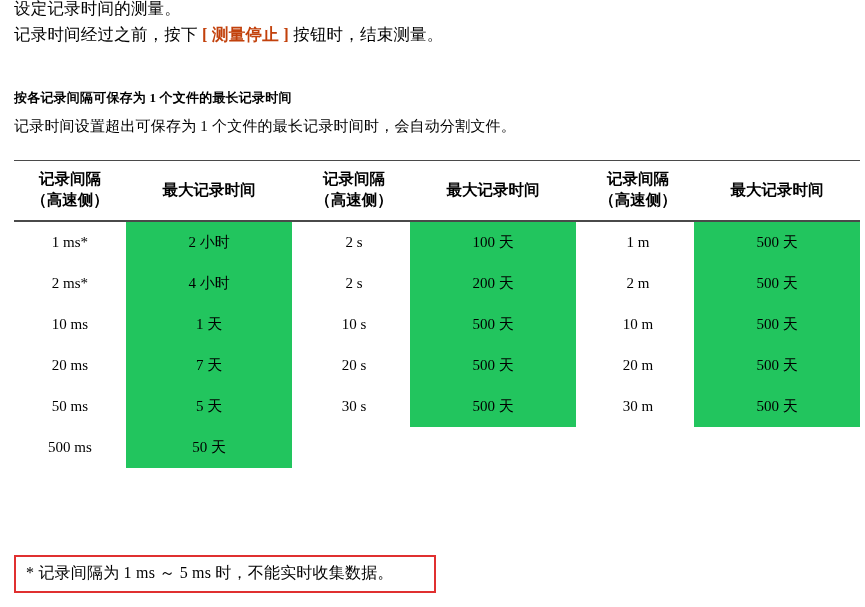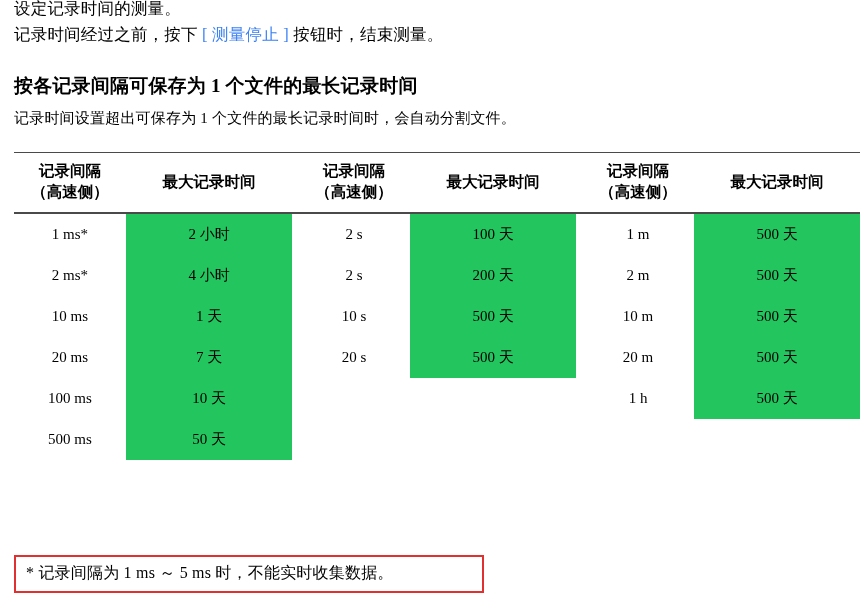--- a/index.html
+++ b/index.html
@@ -25,27 +25,27 @@
     font-size: 16.5px;
     line-height: 1.55;
     white-space: nowrap;
     letter-spacing: 0.2px;
   }
   .intro-line.first {
     padding-top: 0;
     margin-top: -4px;
   }
   .blue-btn {
-    color: #3b82f6;
-    font-weight: normal;
+    color: #c2410c;
+    font-weight: bold;
   }
   .section-heading {
-    font-size: 19px;
+    font-size: 13px;
     font-weight: bold;
-    margin-top: 26px;
+    margin-top: 42px;
     letter-spacing: 0.2px;
     white-space: nowrap;
   }
   .section-note {
     font-size: 15px;
     margin-top: 10px;
     letter-spacing: 0.2px;
     white-space: nowrap;
   }
 
@@ -83,21 +83,21 @@
   .col-gap { width: 6px; }
 
   tbody tr.last-row td.interval-cell {
     
   }
 
   .footnote {
     position: absolute;
     left: 14px;
     bottom: 10px;
-    width: 470px;
+    width: 422px;
     border: 2px solid #e03030;
     box-sizing: border-box;
     padding: 6px 8px 7px 10px;
     font-size: 16px;
     letter-spacing: 0.2px;
     white-space: nowrap;
     background: #ffffff;
   }
 </style>
 </head>
@@ -190,27 +190,27 @@
         <td class="interval-cell">20 ms</td>
         <td class="val">7 天</td>
         <td></td>
         <td class="interval-cell">20 s</td>
         <td class="val">500 天</td>
         <td></td>
         <td class="interval-cell">20 m</td>
         <td class="val">500 天</td>
       </tr>
       <tr>
-        <td class="interval-cell">100 ms</td>
-        <td class="val">10 天</td>
-        <td></td>
-        <td class="interval-cell"></td>
-        <td class="val empty"></td>
-        <td></td>
-        <td class="interval-cell">1 h</td>
+        <td class="interval-cell">50 ms</td>
+        <td class="val">5 天</td>
+        <td></td>
+        <td class="interval-cell">30 s</td>
+        <td class="val">500 天</td>
+        <td></td>
+        <td class="interval-cell">30 m</td>
         <td class="val">500 天</td>
       </tr>
       <tr class="last-row">
         <td class="interval-cell">500 ms</td>
         <td class="val">50 天</td>
         <td></td>
         <td class="interval-cell"></td>
         <td class="val empty"></td>
         <td></td>
         <td class="interval-cell"></td>

